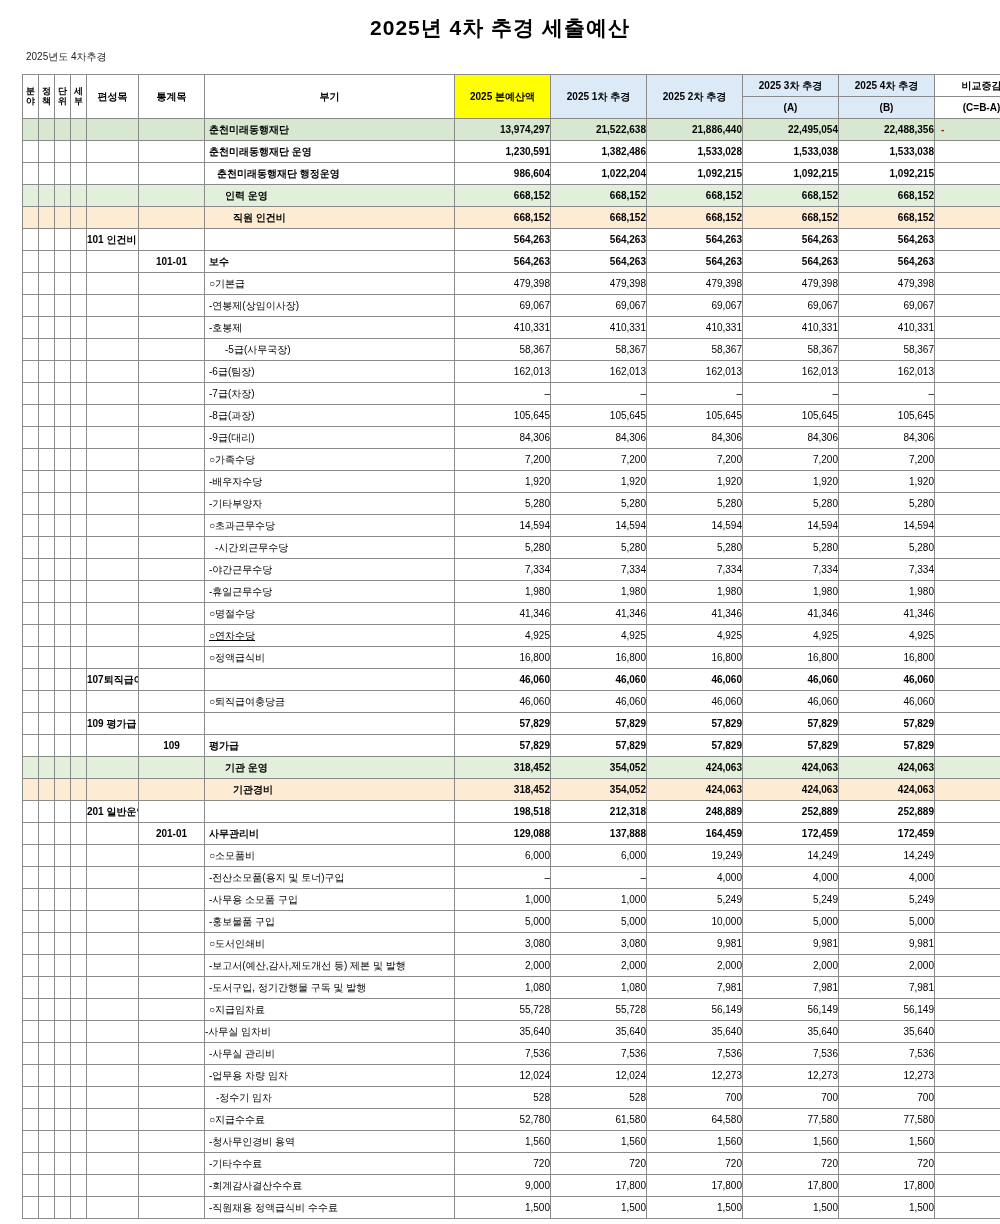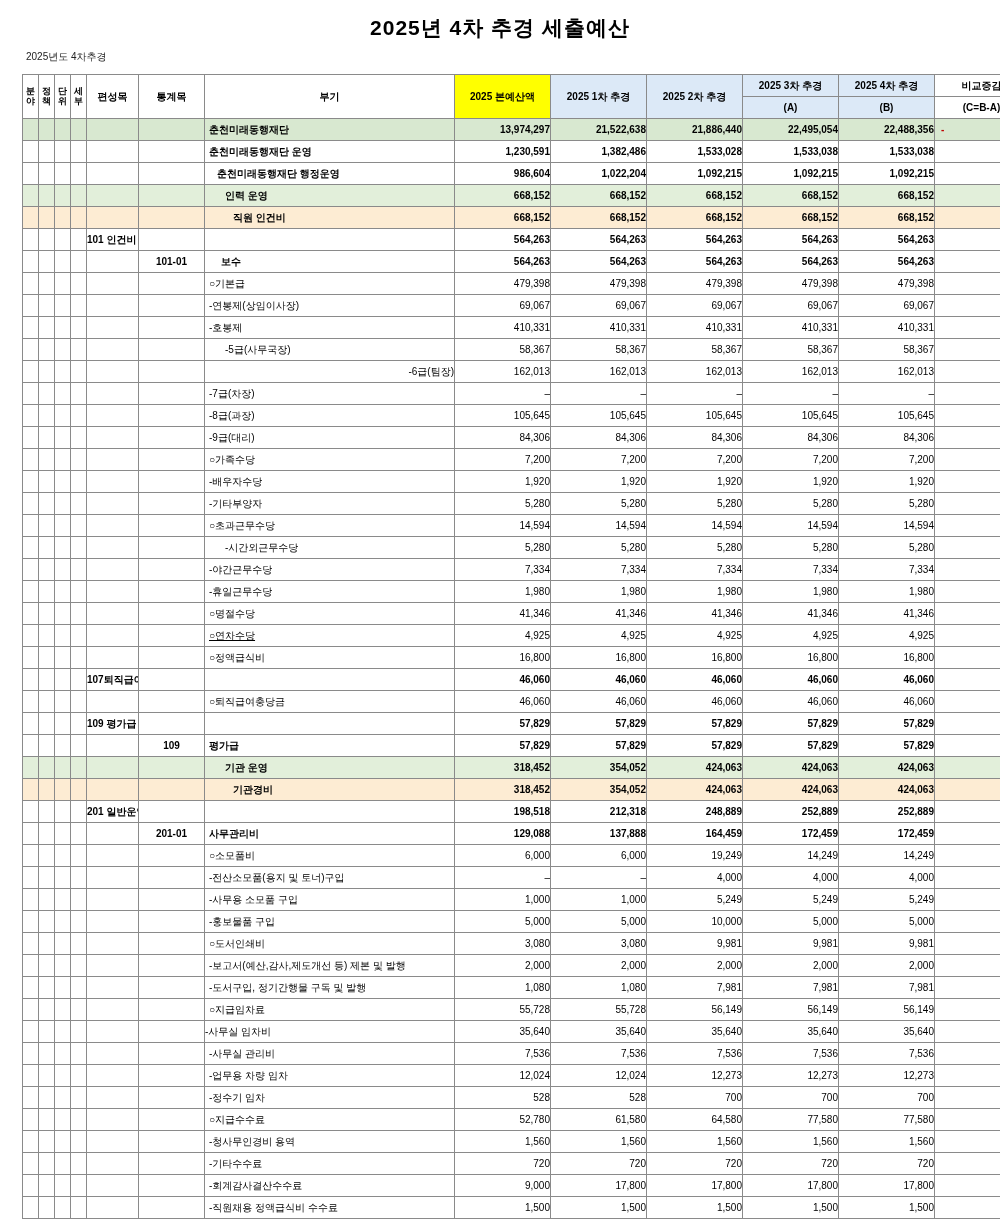--- a/index.html
+++ b/index.html
@@ -266,21 +266,21 @@
           <td class="num">564,263</td>
           <td class="cmp">–</td>
         </tr>
         <tr class="lv-bold">
           <td class="empty"></td>
           <td class="empty"></td>
           <td class="empty"></td>
           <td class="empty"></td>
           <td class="code"></td>
           <td class="code center">101-01</td>
-          <td class="lbl ind0" style="padding-left: 16px;">보수</td>
+          <td class="lbl ind0" style="padding-left: 4px;">보수</td>
           <td class="num">564,263</td>
           <td class="num">564,263</td>
           <td class="num">564,263</td>
           <td class="num">564,263</td>
           <td class="num">564,263</td>
           <td class="cmp">–</td>
         </tr>
         <tr class="lv-plain">
           <td class="empty"></td>
           <td class="empty"></td>
@@ -341,21 +341,21 @@
           <td class="num">58,367</td>
           <td class="cmp">–</td>
         </tr>
         <tr class="lv-plain">
           <td class="empty"></td>
           <td class="empty"></td>
           <td class="empty"></td>
           <td class="empty"></td>
           <td class="code"></td>
           <td class="code center"></td>
-          <td class="lbl ind0" style="padding-left: 4px; text-align: right;">-6급(팀장)</td>
+          <td class="lbl ind0" style="padding-left: 4px;">-6급(팀장)</td>
           <td class="num">162,013</td>
           <td class="num">162,013</td>
           <td class="num">162,013</td>
           <td class="num">162,013</td>
           <td class="num">162,013</td>
           <td class="cmp">–</td>
         </tr>
         <tr class="lv-plain">
           <td class="empty"></td>
           <td class="empty"></td>
@@ -461,21 +461,21 @@
           <td class="num">14,594</td>
           <td class="cmp">–</td>
         </tr>
         <tr class="lv-plain">
           <td class="empty"></td>
           <td class="empty"></td>
           <td class="empty"></td>
           <td class="empty"></td>
           <td class="code"></td>
           <td class="code center"></td>
-          <td class="lbl ind0" style="padding-left: 20px;">-시간외근무수당</td>
+          <td class="lbl ind0" style="padding-left: 10px;">-시간외근무수당</td>
           <td class="num">5,280</td>
           <td class="num">5,280</td>
           <td class="num">5,280</td>
           <td class="num">5,280</td>
           <td class="num">5,280</td>
           <td class="cmp">–</td>
         </tr>
         <tr class="lv-plain">
           <td class="empty"></td>
           <td class="empty"></td>
@@ -836,21 +836,21 @@
           <td class="num">12,273</td>
           <td class="cmp">–</td>
         </tr>
         <tr class="lv-plain">
           <td class="empty"></td>
           <td class="empty"></td>
           <td class="empty"></td>
           <td class="empty"></td>
           <td class="code"></td>
           <td class="code center"></td>
-          <td class="lbl ind0" style="padding-left: 4px;">-정수기 임차</td>
+          <td class="lbl ind0" style="padding-left: 11px;">-정수기 임차</td>
           <td class="num">528</td>
           <td class="num">528</td>
           <td class="num">700</td>
           <td class="num">700</td>
           <td class="num">700</td>
           <td class="cmp">–</td>
         </tr>
         <tr class="lv-plain">
           <td class="empty"></td>
           <td class="empty"></td>

